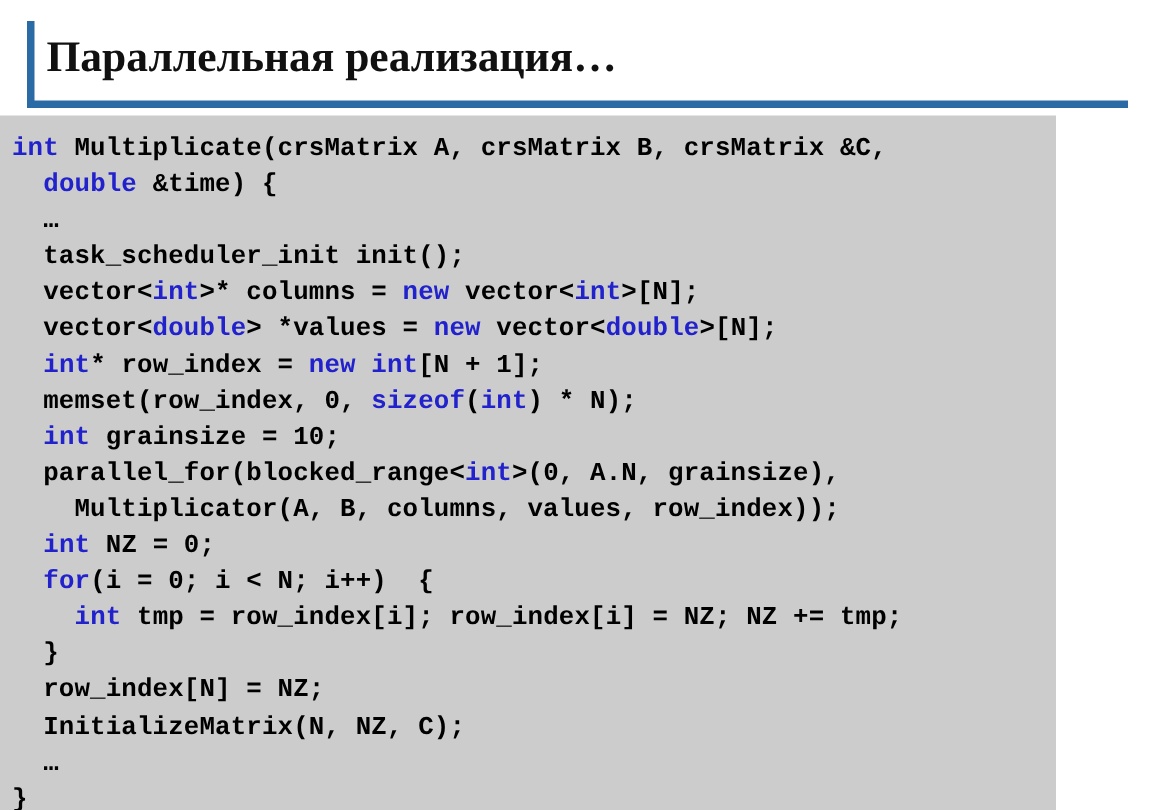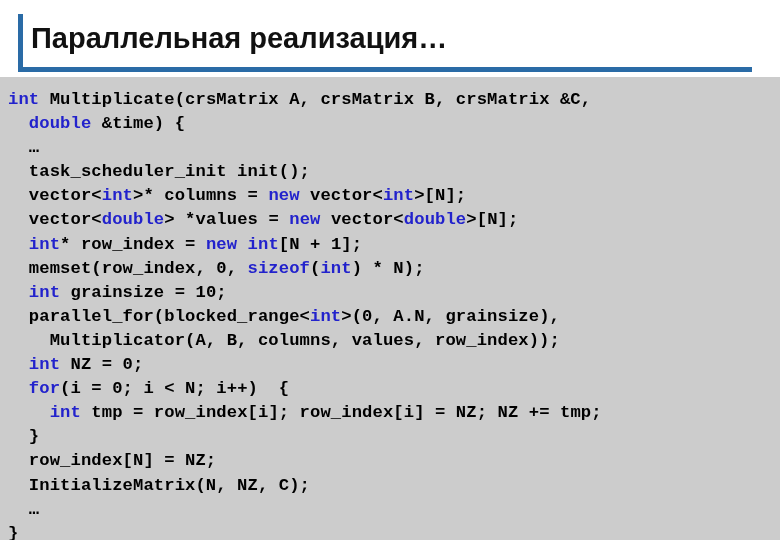--- a/index.html
+++ b/index.html
@@ -44,35 +44,35 @@
     top: 67px;
     width: 734px;
     height: 5px;
     background: #2a6ba6;
   }
   #title-text {
     position: absolute;
     left: 31px;
     top: 20px;
     width: 700px;
-    font-family: Liberation Sans, sans-serif;
+    font-family: Liberation Serif, serif;
     font-size: 29px;
     font-weight: bold;
     color: #111111;
     letter-spacing: 0px;
     white-space: nowrap;
     line-height: 36px;
   }
 
   
   #code-area {
     position: absolute;
     left: 0;
     top: 77px;
-    width: 780px;
+    width: 704px;
     height: 463px;
     background: #cccccc;
     padding: 0;
     box-sizing: border-box;
   }
   #code-block {
     position: absolute;
     left: 8px;
     top: 11px;
     width: 768px;

